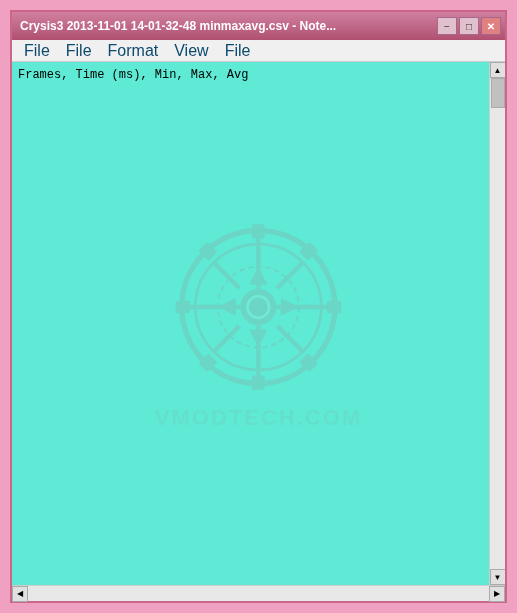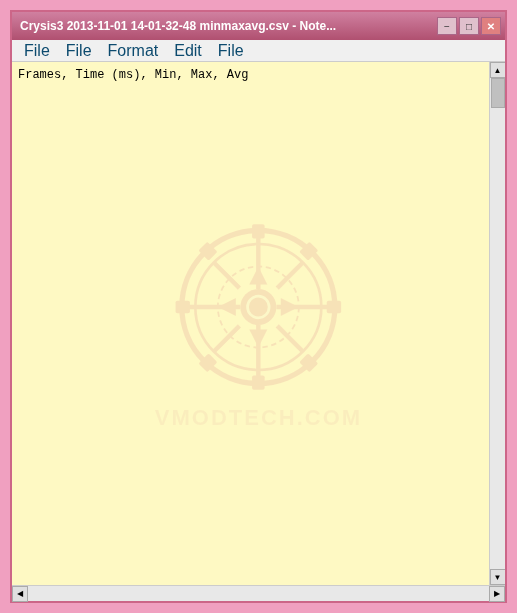--- a/index.html
+++ b/index.html
@@ -85,21 +85,21 @@
 
     .menu-item {
       padding: 2px 8px;
       font-size: 16px;
       color: #0c4a6e;
       cursor: pointer;
     }
 
     .content-area {
       flex: 1;
-      background: #fef9c3;
+      background: #5eead4;
       position: relative;
       overflow: hidden;
       display: flex;
     }
 
     .text-area {
       flex: 1;
       padding: 4px 6px;
       font-family: 'Courier New', monospace;
       font-size: 12px;
@@ -214,21 +214,21 @@
       <button class="title-btn">−</button>
       <button class="title-btn">□</button>
       <button class="title-btn close-btn">✕</button>
     </div>
   </div>
 
   <div class="menu-bar">
     <span class="menu-item">File</span>
     <span class="menu-item">File</span>
     <span class="menu-item">Format</span>
-    <span class="menu-item">Edit</span>
+    <span class="menu-item">View</span>
     <span class="menu-item">File</span>
   </div>
 
   <div class="content-area">
     <div class="text-area">
       <div>Frames, Time (ms), Min, Max, Avg</div>
     </div>
 
     <div class="watermark">
       <svg class="watermark-logo" viewBox="0 0 200 200" xmlns="http://www.w3.org/2000/svg" fill="#cc4466">

